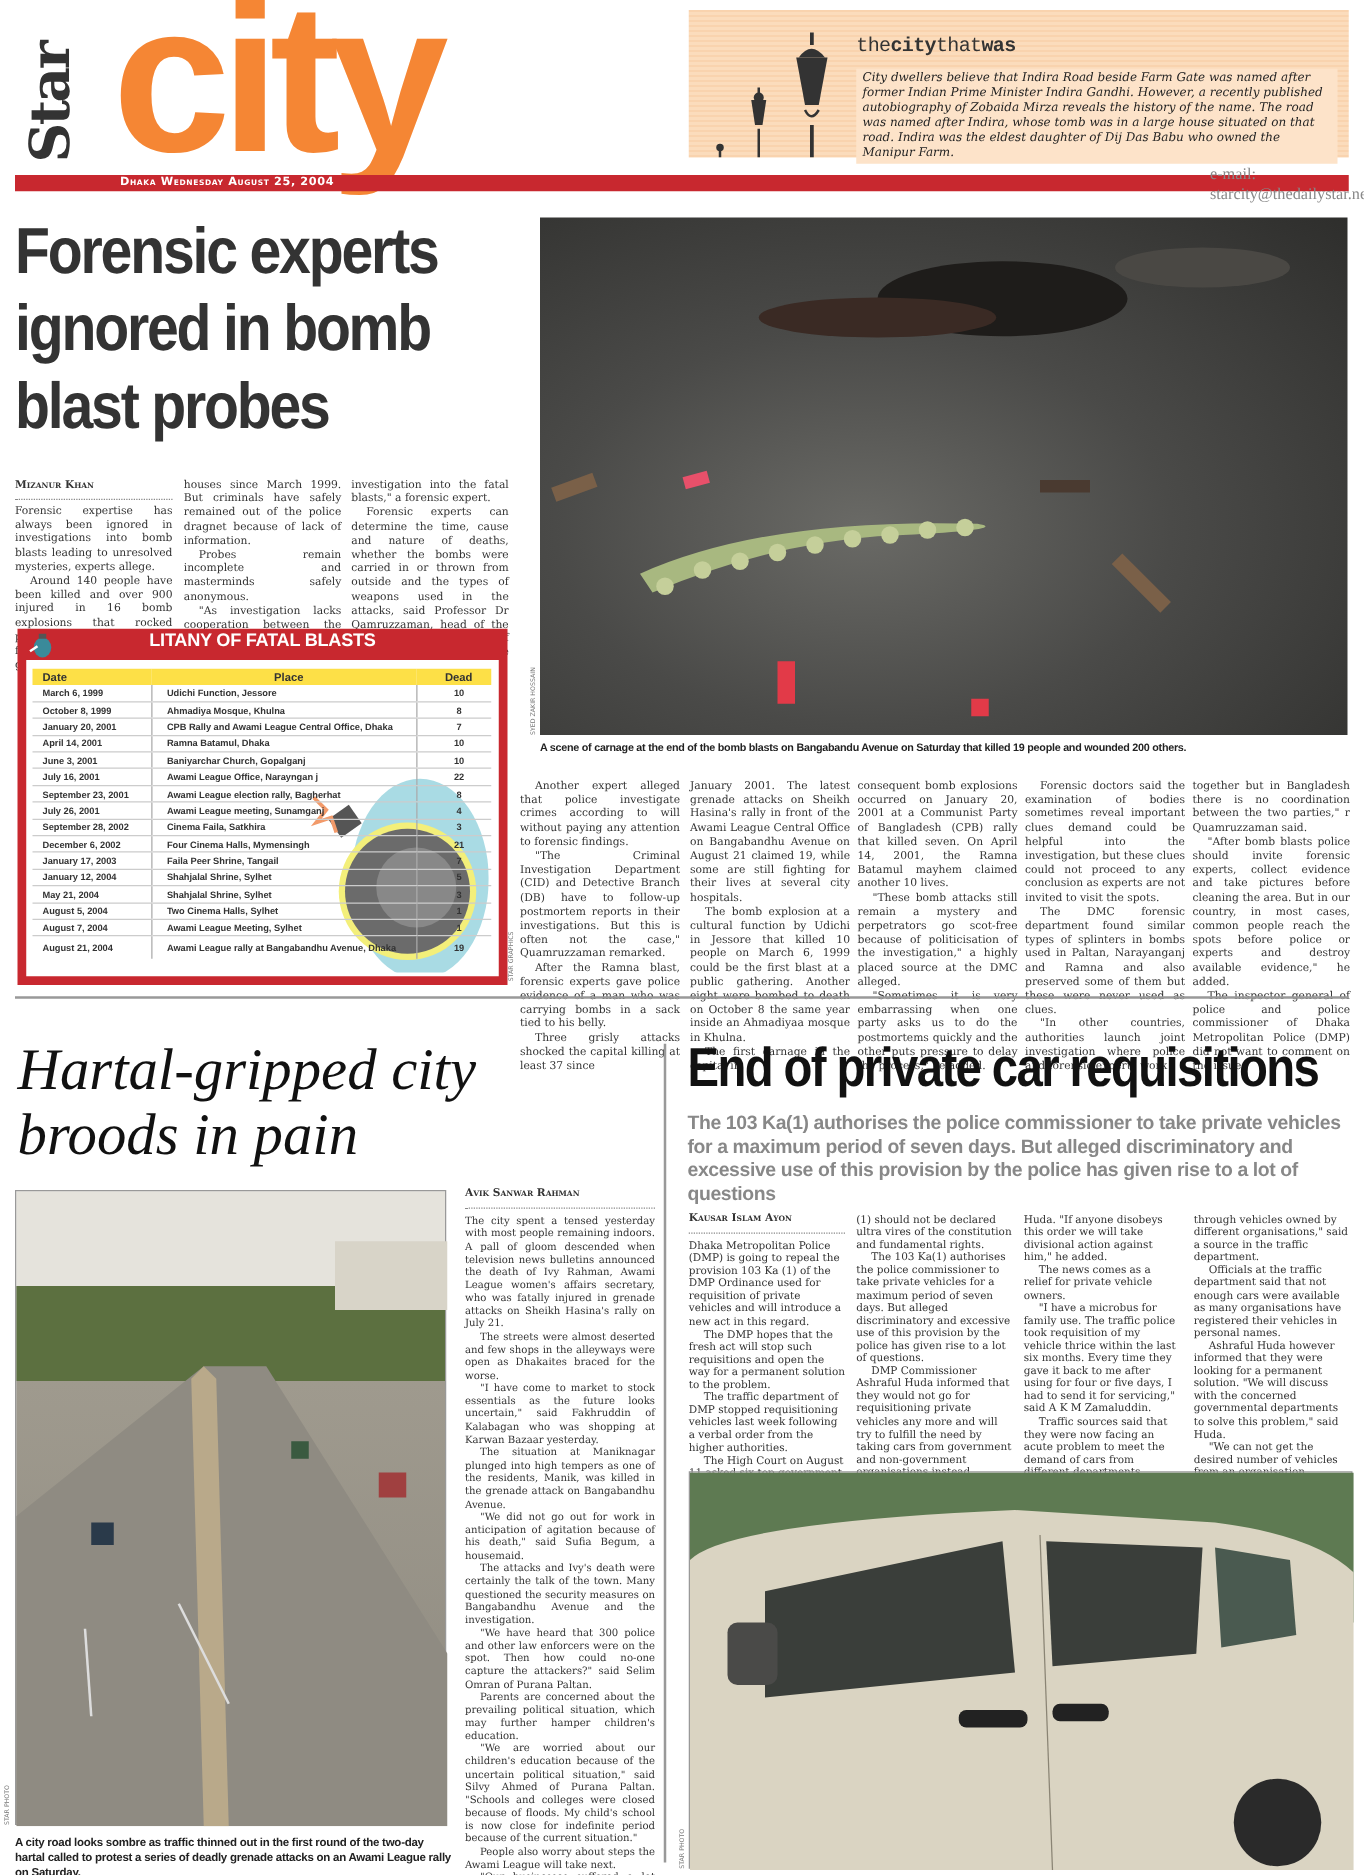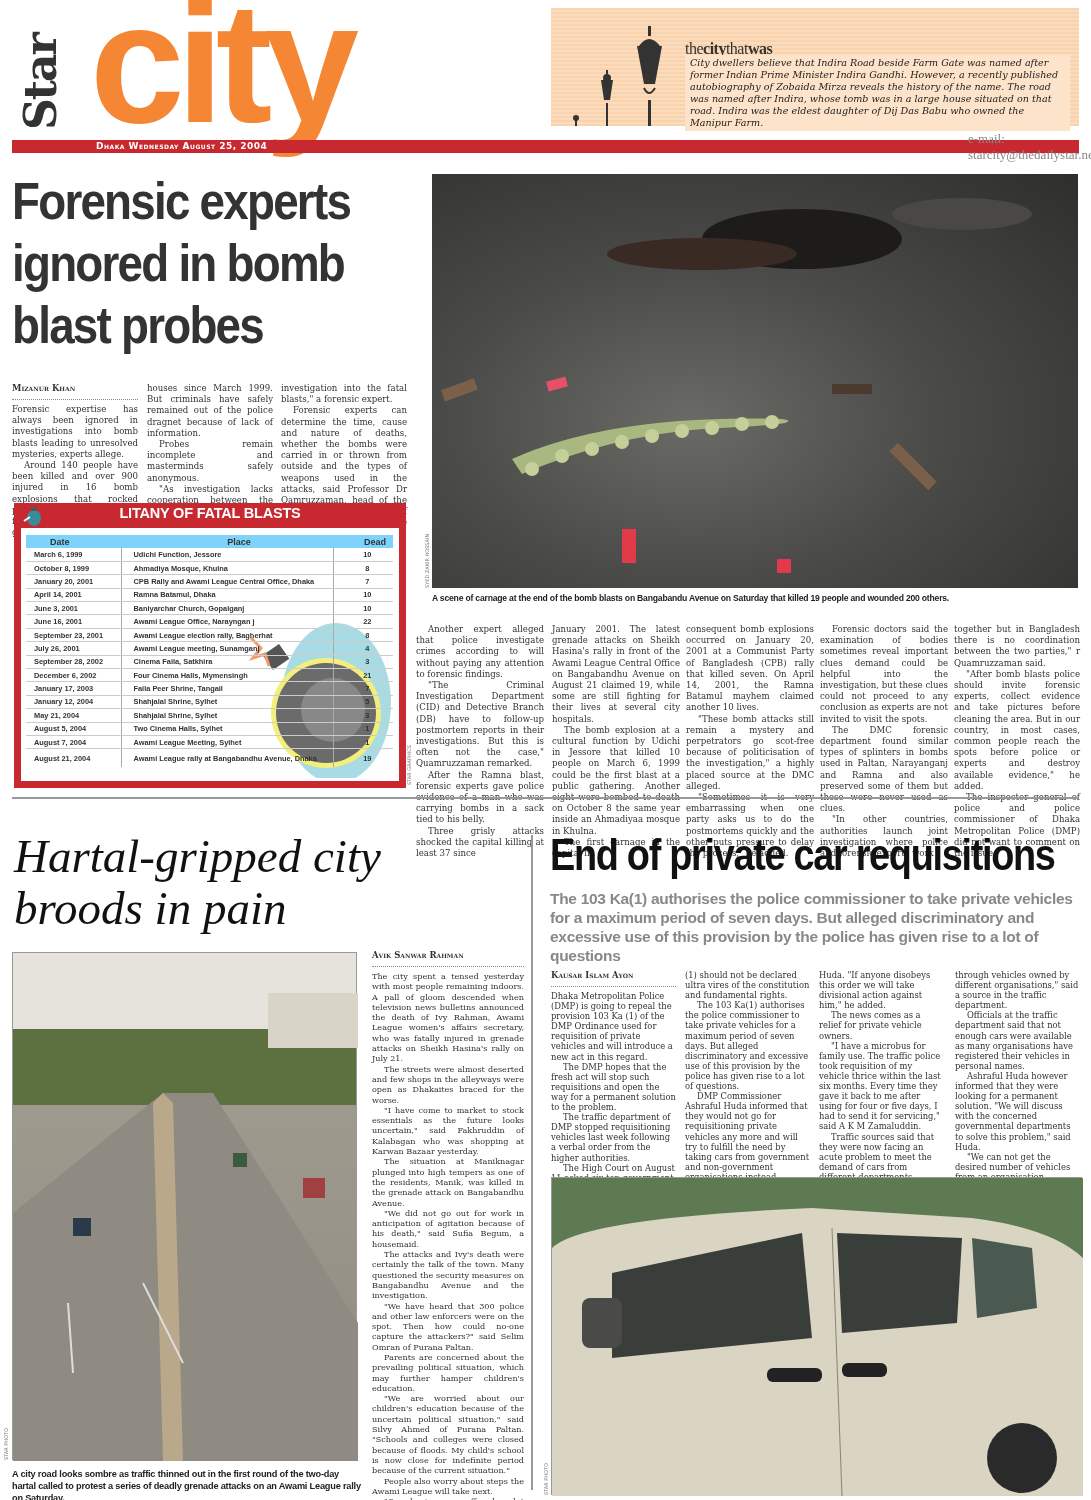--- a/index.html
+++ b/index.html
@@ -4,40 +4,40 @@
 <style>
 *{box-sizing:border-box;margin:0;padding:0}
 body{width:1091px;height:1500px;background:#fff;position:relative;overflow:hidden;font-family:"DejaVu Serif",serif;color:#222}
 .abs{position:absolute}
 
 .star-logo{left:12px;top:8px;width:58px;height:148px;font-family:"DejaVu Serif",serif;font-weight:bold;font-size:44px;color:#333;writing-mode:vertical-rl;transform:rotate(180deg);text-align:center;letter-spacing:-2px;line-height:58px}
 .city-logo{left:90px;top:-22px;font-family:"Liberation Sans",sans-serif;font-weight:900;font-size:170px;color:#f58634;letter-spacing:-8px;line-height:1}
 .redbar{left:12px;top:140px;width:1067px;height:13px;background:#c8282f}
 .dateline{left:96px;top:141px;font-family:"DejaVu Sans",sans-serif;font-weight:bold;font-size:9px;color:#fff;letter-spacing:.5px;font-variant:small-caps}
 .promo{left:551px;top:8px;width:528px;height:118px;background:repeating-linear-gradient(#f9d3ae 0 2px,#fbdcbc 2px 4px)}
-.promo-title{left:685px;top:40px;font-family:Liberation Serif, serif;font-size:16px;color:#333;letter-spacing:-.5px}
+.promo-title{left:685px;top:28px;font-family:Liberation Mono, monospace;font-size:16px;color:#333;letter-spacing:-.5px}
 .promo-title b{font-weight:900}
 .promo-body{left:685px;top:55px;width:385px;background:#fde3c9;padding:2px 5px;font-style:italic;font-size:9.6px;line-height:12px;color:#222}
 .lamp{fill:#333}
 .email{left:968px;top:131px;font-family:Liberation Serif, serif;font-size:13px;color:#888}
 
 .lead-head{left:12px;top:170px;width:400px;font-family:"Liberation Sans",sans-serif;font-weight:bold;font-size:52px;line-height:62px;color:#333;letter-spacing:-2px;transform:scaleX(.88);transform-origin:left}
 .byline{font-variant:small-caps;font-weight:bold;font-size:8.5px;color:#333;border-bottom:1px dotted #888;padding-bottom:6px;margin-bottom:4px}
 .col{font-size:8.6px;line-height:11.2px;text-align:justify;color:#333}
 .col p{text-indent:12px}
 .col p.first{text-indent:0}
 .photo1{left:432px;top:174px;width:646px;height:414px;background:radial-gradient(ellipse at 40% 60%,#6a6a66 0%,#4a4a48 45%,#2e2e2c 100%)}
 .caption{font-family:"Liberation Sans",sans-serif;font-weight:bold;font-size:8.6px;color:#222;letter-spacing:-.2px}
 .credit{font-family:"DejaVu Sans",sans-serif;font-size:5px;color:#777;writing-mode:vertical-rl;transform:rotate(180deg)}
 
 .litany{left:14px;top:503px;width:392px;height:285px;background:#c8282f;padding:5px}
 .litany-inner{position:absolute;left:7px;top:25px;width:378px;height:253px;background:#fff}
 .litany-title{position:absolute;left:0;top:2px;width:100%;text-align:center;font-family:"Liberation Sans",sans-serif;font-weight:bold;font-size:14.5px;color:#fff;letter-spacing:-.2px}
 table{border-collapse:collapse;width:367px;margin:7px 0 0 5px;font-family:"Liberation Sans",sans-serif;font-size:7.4px;font-weight:bold;color:#333;position:relative;z-index:2}
-th{background:#7dd3fc;color:#333;font-size:9px;height:13px;text-align:left;padding-left:24px}
+th{background:#fde047;color:#333;font-size:9px;height:13px;text-align:left;padding-left:8px}
 th.c{text-align:center}
 td{height:13.4px;border-bottom:1px solid #ccc;padding-left:8px}
 td.place{border-left:1px solid #aaa;padding-left:12px}
 td.dead{border-left:1px solid #aaa;text-align:center}
 .bombart{position:absolute;left:220px;top:90px;width:150px;height:160px;z-index:1}
 
 .rule{left:12px;top:797px;width:1067px;height:2px;background:#999}
 .vrule{left:531px;top:835px;width:2px;height:655px;background:#999}
 .hartal-head{left:14px;top:830px;font-family:Liberation Serif, serif;font-style:italic;font-size:47px;line-height:52px;color:#111}
 .photo2{left:12px;top:952px;width:345px;height:508px;border:1px solid #999;background:linear-gradient(#e5e3dc 0%,#e5e3dc 15%,#5c7040 15%,#5c7040 30%,#9f9a8e 30%,#8e8a80 100%)}
@@ -196,21 +196,21 @@
             <td>April 14, 2001</td>
             <td class="place">Ramna Batamul, Dhaka</td>
             <td class="dead">10</td>
           </tr>
         <tr>
             <td>June 3, 2001</td>
             <td class="place">Baniyarchar Church, Gopalganj</td>
             <td class="dead">10</td>
           </tr>
         <tr>
-            <td>June 16, 2001</td>
+            <td>July 16, 2001</td>
             <td class="place">Awami League Office, Narayngan j</td>
             <td class="dead">22</td>
           </tr>
         <tr>
             <td>September 23, 2001</td>
             <td class="place">Awami League election rally, Bagherhat</td>
             <td class="dead">8</td>
           </tr>
         <tr>
             <td>July 26, 2001</td>

